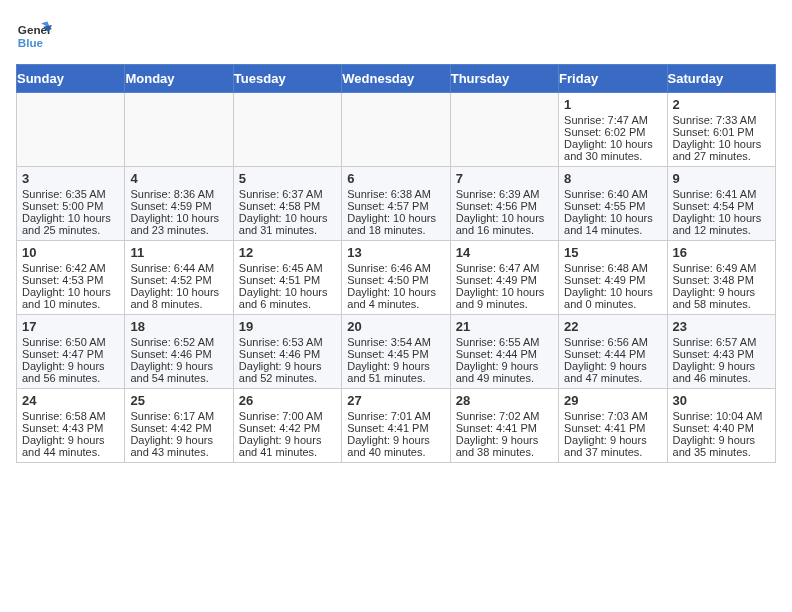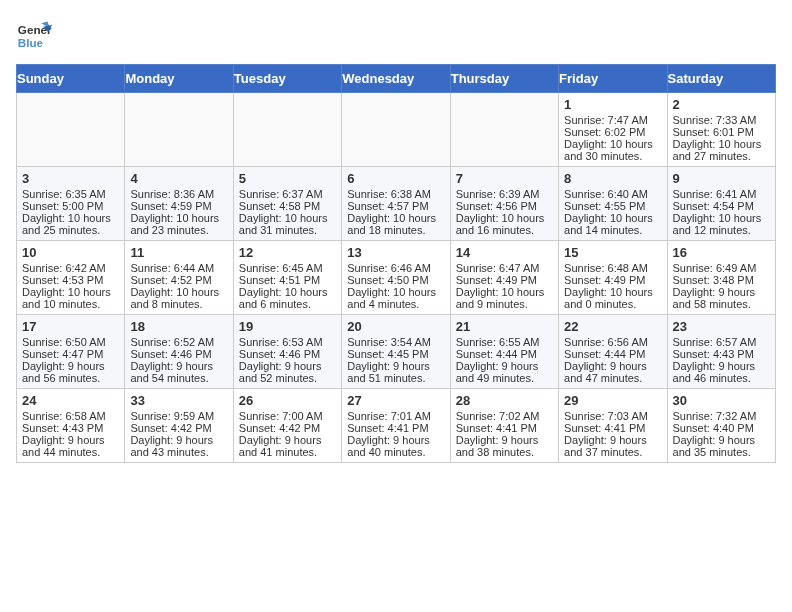--- a/index.html
+++ b/index.html
@@ -276,22 +276,22 @@
       </tr>
       <tr>
         <td>
           <span class="day-num">24</span>
           <div>Sunrise: 6:58 AM</div>
           <div>Sunset: 4:43 PM</div>
           <div>Daylight: 9 hours</div>
           <div>and 44 minutes.</div>
         </td>
         <td>
-          <span class="day-num">33</span>
-          <div>Sunrise: 9:59 AM</div>
+          <span class="day-num">25</span>
+          <div>Sunrise: 6:17 AM</div>
           <div>Sunset: 4:42 PM</div>
           <div>Daylight: 9 hours</div>
           <div>and 43 minutes.</div>
         </td>
         <td>
           <span class="day-num">26</span>
           <div>Sunrise: 7:00 AM</div>
           <div>Sunset: 4:42 PM</div>
           <div>Daylight: 9 hours</div>
           <div>and 41 minutes.</div>
@@ -312,20 +312,20 @@
         </td>
         <td>
           <span class="day-num">29</span>
           <div>Sunrise: 7:03 AM</div>
           <div>Sunset: 4:41 PM</div>
           <div>Daylight: 9 hours</div>
           <div>and 37 minutes.</div>
         </td>
         <td>
           <span class="day-num">30</span>
-          <div>Sunrise: 7:32 AM</div>
+          <div>Sunrise: 10:04 AM</div>
           <div>Sunset: 4:40 PM</div>
           <div>Daylight: 9 hours</div>
           <div>and 35 minutes.</div>
         </td>
       </tr>
     </tbody>
 </table>
 
 </body></html>

